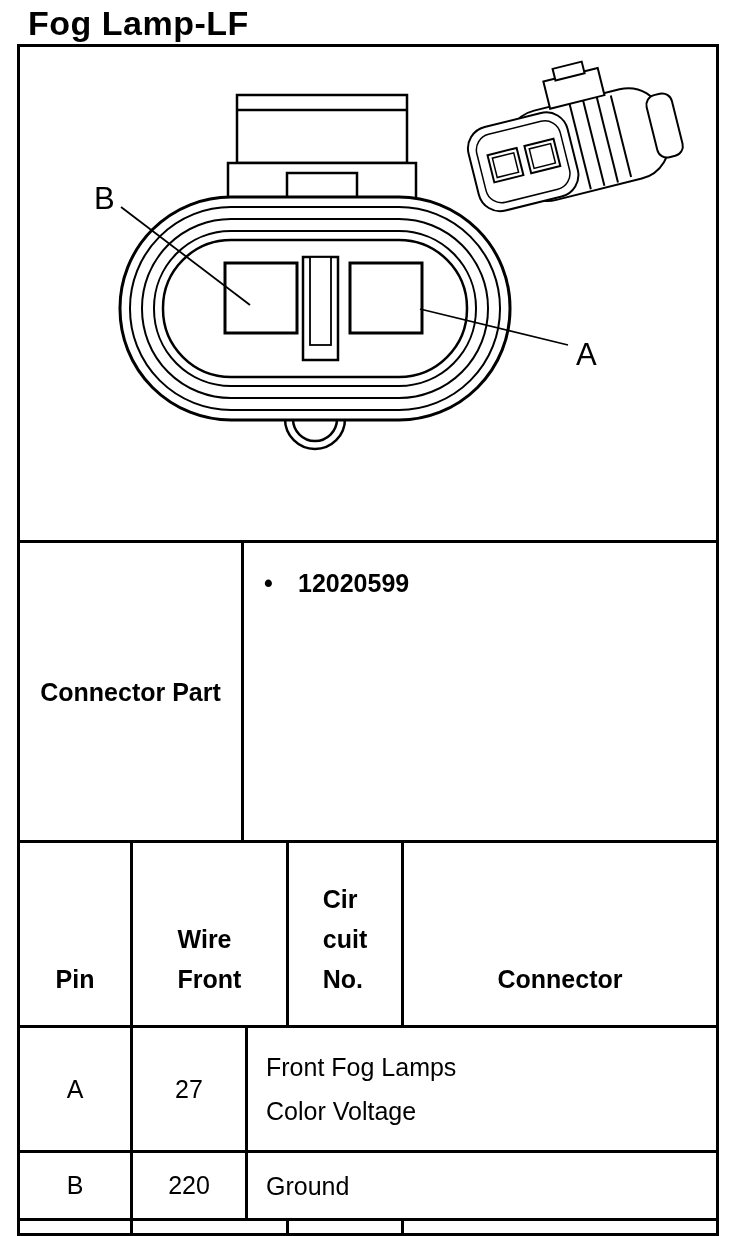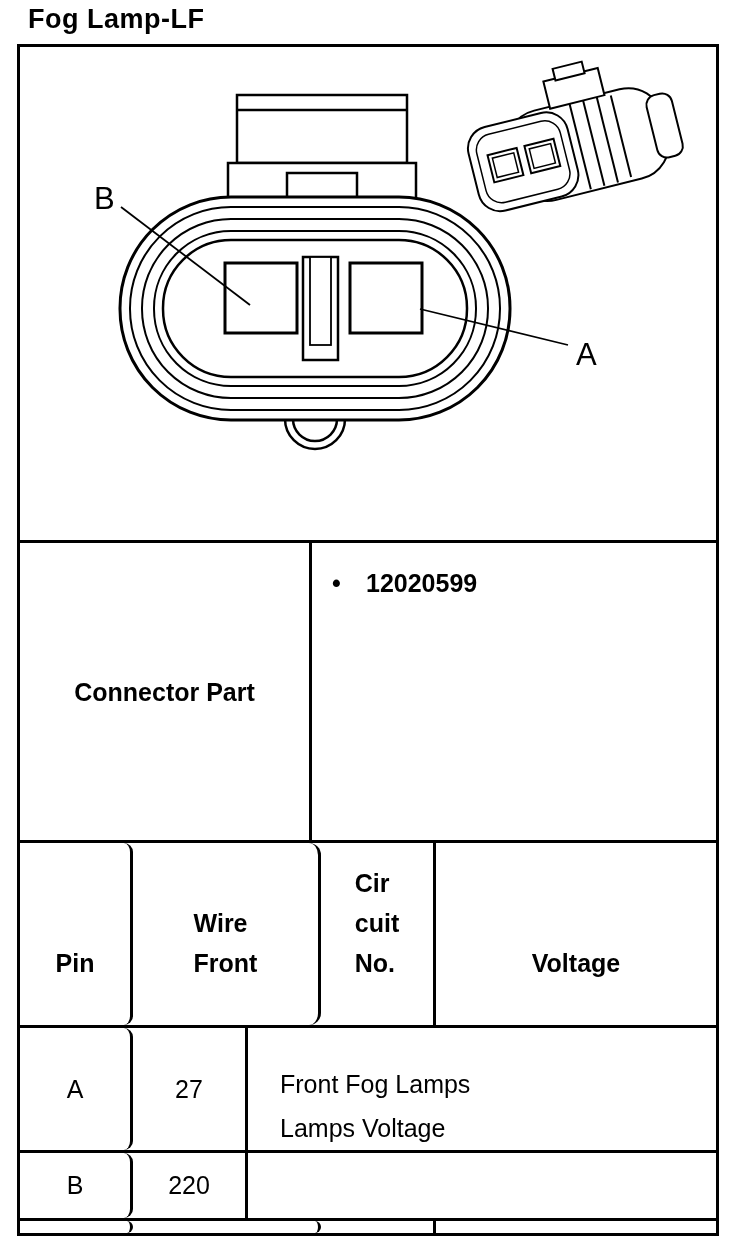--- a/index.html
+++ b/index.html
@@ -4,71 +4,70 @@
 <style>
   html,body { margin:0; padding:0; }
   body {
     width:736px; height:1236px;
     background:#ffffff; color:#000000;
     font-family:"Liberation Sans","DejaVu Sans",sans-serif;
     position:relative; overflow:hidden;
   }
   .page-title {
     position:absolute; left:28px; top:4px;
-    font-size:27px; font-weight:bold; letter-spacing:0.5px;
+    font-size:34px; font-weight:bold; letter-spacing:0.5px;
   }
   .outer {
     position:absolute; left:17px; top:44px;
     width:702px; height:1192px;
     border:3px solid #000; box-sizing:border-box;
     display:flex; flex-direction:column;
   }
   .sec-diagram { height:493px; }
   .sec-diagram svg { display:block; width:100%; height:100%; }
 
   .sec-partinfo {
     height:300px; border-top:3px solid #000; box-sizing:border-box;
     display:flex;
   }
   .pi-left {
-    width:292px; border-right:3px solid #000; box-sizing:border-box;
+    width:224px; border-right:3px solid #000; box-sizing:border-box;
     display:flex; flex-direction:column; align-items:center; justify-content:center;
     font-weight:bold; font-size:25px; line-height:40px; text-align:center;
   }
   .pi-right {
     flex:1; padding:20px 0 0 20px;
     font-weight:bold; font-size:25px; line-height:40px;
   }
   .pi-item1 { margin-bottom:42px; }
   .bullet { display:inline-block; width:34px; }
 
   .grid-row { display:flex; border-top:3px solid #000; box-sizing:border-box; }
-  .c1 { width:113px;border-radius:9px; } .c2 { width:188px;border-radius:12px; } .c3 { width:115px; } .c4 { flex:1; }
+  .c1 { width:113px; } .c2 { width:156px; } .c3 { width:115px; } .c4 { flex:1; }
   .cell { border-right:3px solid #000; box-sizing:border-box; }
   .cell.last { border-right:none; }
 
   .sec-pinhead { height:185px; }
   .hcell {
     display:flex; align-items:flex-end; justify-content:center;
-    padding-bottom:42px; font-weight:bold; font-size:25px; line-height:40px;
+    padding-bottom:26px; font-weight:bold; font-size:25px; line-height:40px;
   }
   .hstack { text-align:left; }
 
   .sec-rowA { height:125px; }
   .sec-rowB { height:68px; }
   .sec-rowcut { flex:1; }
 
   .dcell {
     display:flex; align-items:center; justify-content:center;
     font-size:25px;
   }
   .fcell {
-    justify-content:flex-start; padding-left:32px;
+    justify-content:flex-start; padding-left:18px;
     line-height:44px;
-    align-items:flex-end;
   }
   text { font-family:"Liberation Sans","DejaVu Sans",sans-serif; }
 </style>
 </head>
 <body>
 
 <div class="page-title">Fog Lamp-LF</div>
 
 <div class="outer">
 
@@ -156,39 +155,45 @@
     </div>
     <div class="cell c3 hcell">
       <div class="hstack">
         <div>Cir</div>
         <div>cuit</div>
         <div>No.</div>
       </div>
     </div>
     <div class="cell c4 last hcell">
       <div class="hstack">
-          <div>Voltage</div>
+          <div>Connector</div>
         </div>
     </div>
   </div>
 
   <div class="grid-row sec-rowA">
     <div class="cell c1 dcell">A</div>
     <div class="cell c3 dcell">27</div>
     <div class="cell c4 last dcell fcell">
       <div>
         <div>Front Fog Lamps</div>
-        <div>Lamps Voltage</div>
+        <div>Color Voltage</div>
       </div>
     </div>
   </div>
 
   <div class="grid-row sec-rowB">
     <div class="cell c1 dcell">B</div>
     <div class="cell c3 dcell">220</div>
+    <div class="cell c4 last dcell fcell">
+      <div>
+        <div>Ground</div>
+        <div></div>
+      </div>
+    </div>
   </div>
 
   <div class="grid-row sec-rowcut">
     <div class="cell c1"></div>
     <div class="cell c2"></div>
     <div class="cell c3"></div>
     <div class="cell c4 last"></div>
   </div>
 
 </div>

